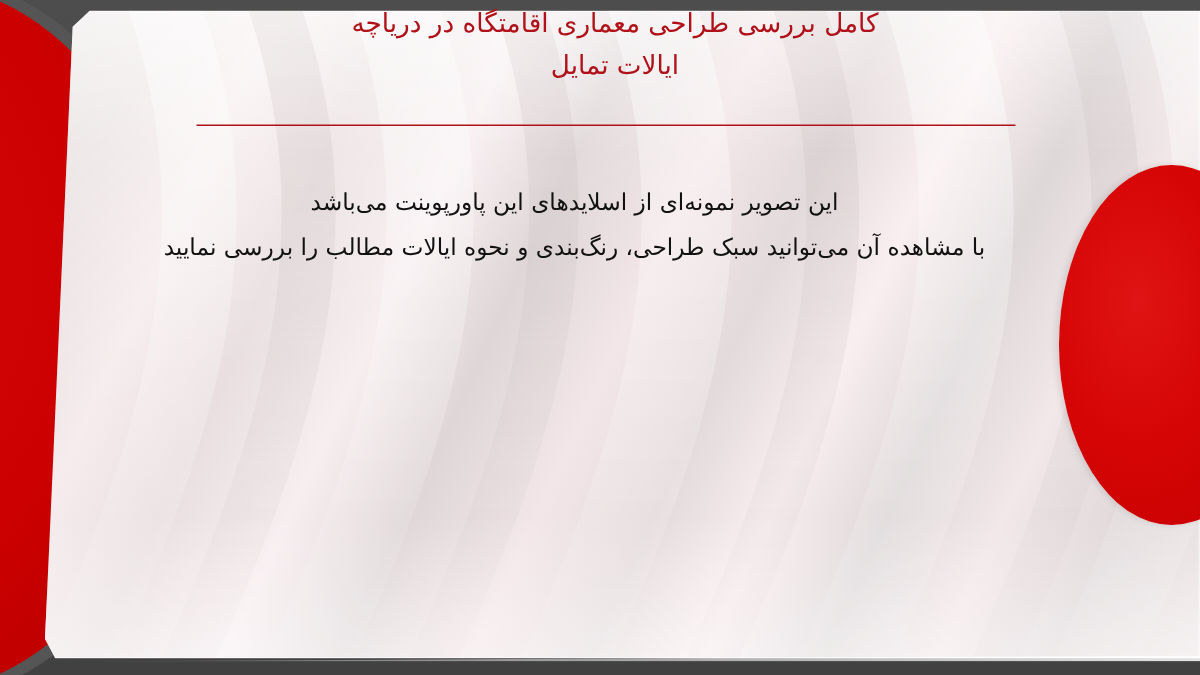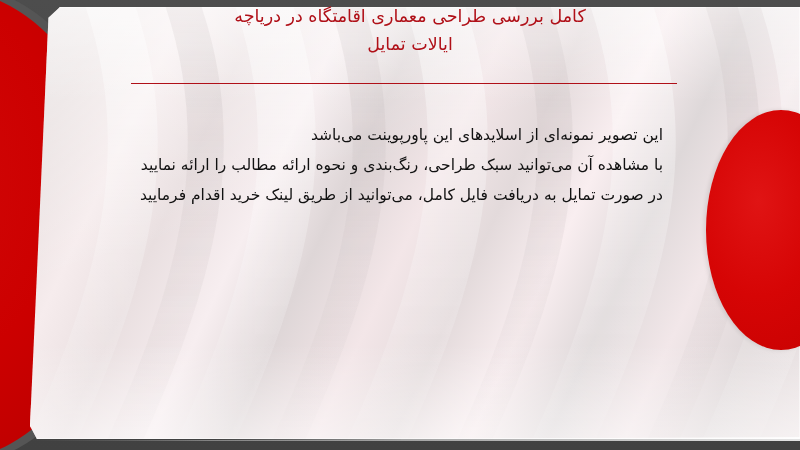--- a/index.html
+++ b/index.html
@@ -112,21 +112,21 @@
     border-top:1.6px solid #b01018;
     z-index:7;
   }
 
   
   .body-block{
     position:absolute;
     right:137px;top:120px;
     width:560px;
     direction:rtl;
-    text-align:right;
+    text-align:center;
     color:#111111;
     font-size:15.5px;
     line-height:30px;
     z-index:6;
   }
   .body-line{white-space:nowrap;}
 
   
   .bottom-sliver{
     position:absolute;left:30px;bottom:9px;width:770px;height:4px;
@@ -179,19 +179,18 @@
 
   <div class="title-block">
     <div class="title-line l1">کامل بررسی طراحی معماری اقامتگاه در دریاچه</div>
     <div class="title-line l3">ایالات تمایل</div>
   </div>
 
   <div class="title-rule"></div>
 
   <div class="body-block">
     <div class="body-line">این تصویر نمونه‌ای از اسلایدهای این پاورپوینت می‌باشد</div>
-    <div class="body-line">با مشاهده آن می‌توانید سبک طراحی، رنگ‌بندی و نحوه ارائه مطالب را ارائه نمایید</div>
-    <div class="body-line">در صورت تمایل به دریافت فایل کامل، می‌توانید از طریق لینک خرید اقدام فرمایید</div>
+    <div class="body-line">با مشاهده آن می‌توانید سبک طراحی، رنگ‌بندی و نحوه ایالات مطالب را بررسی نمایید</div>
   </div>
 
   <div class="bottom-sliver"></div>
 
 </div>
 
 </body></html>

